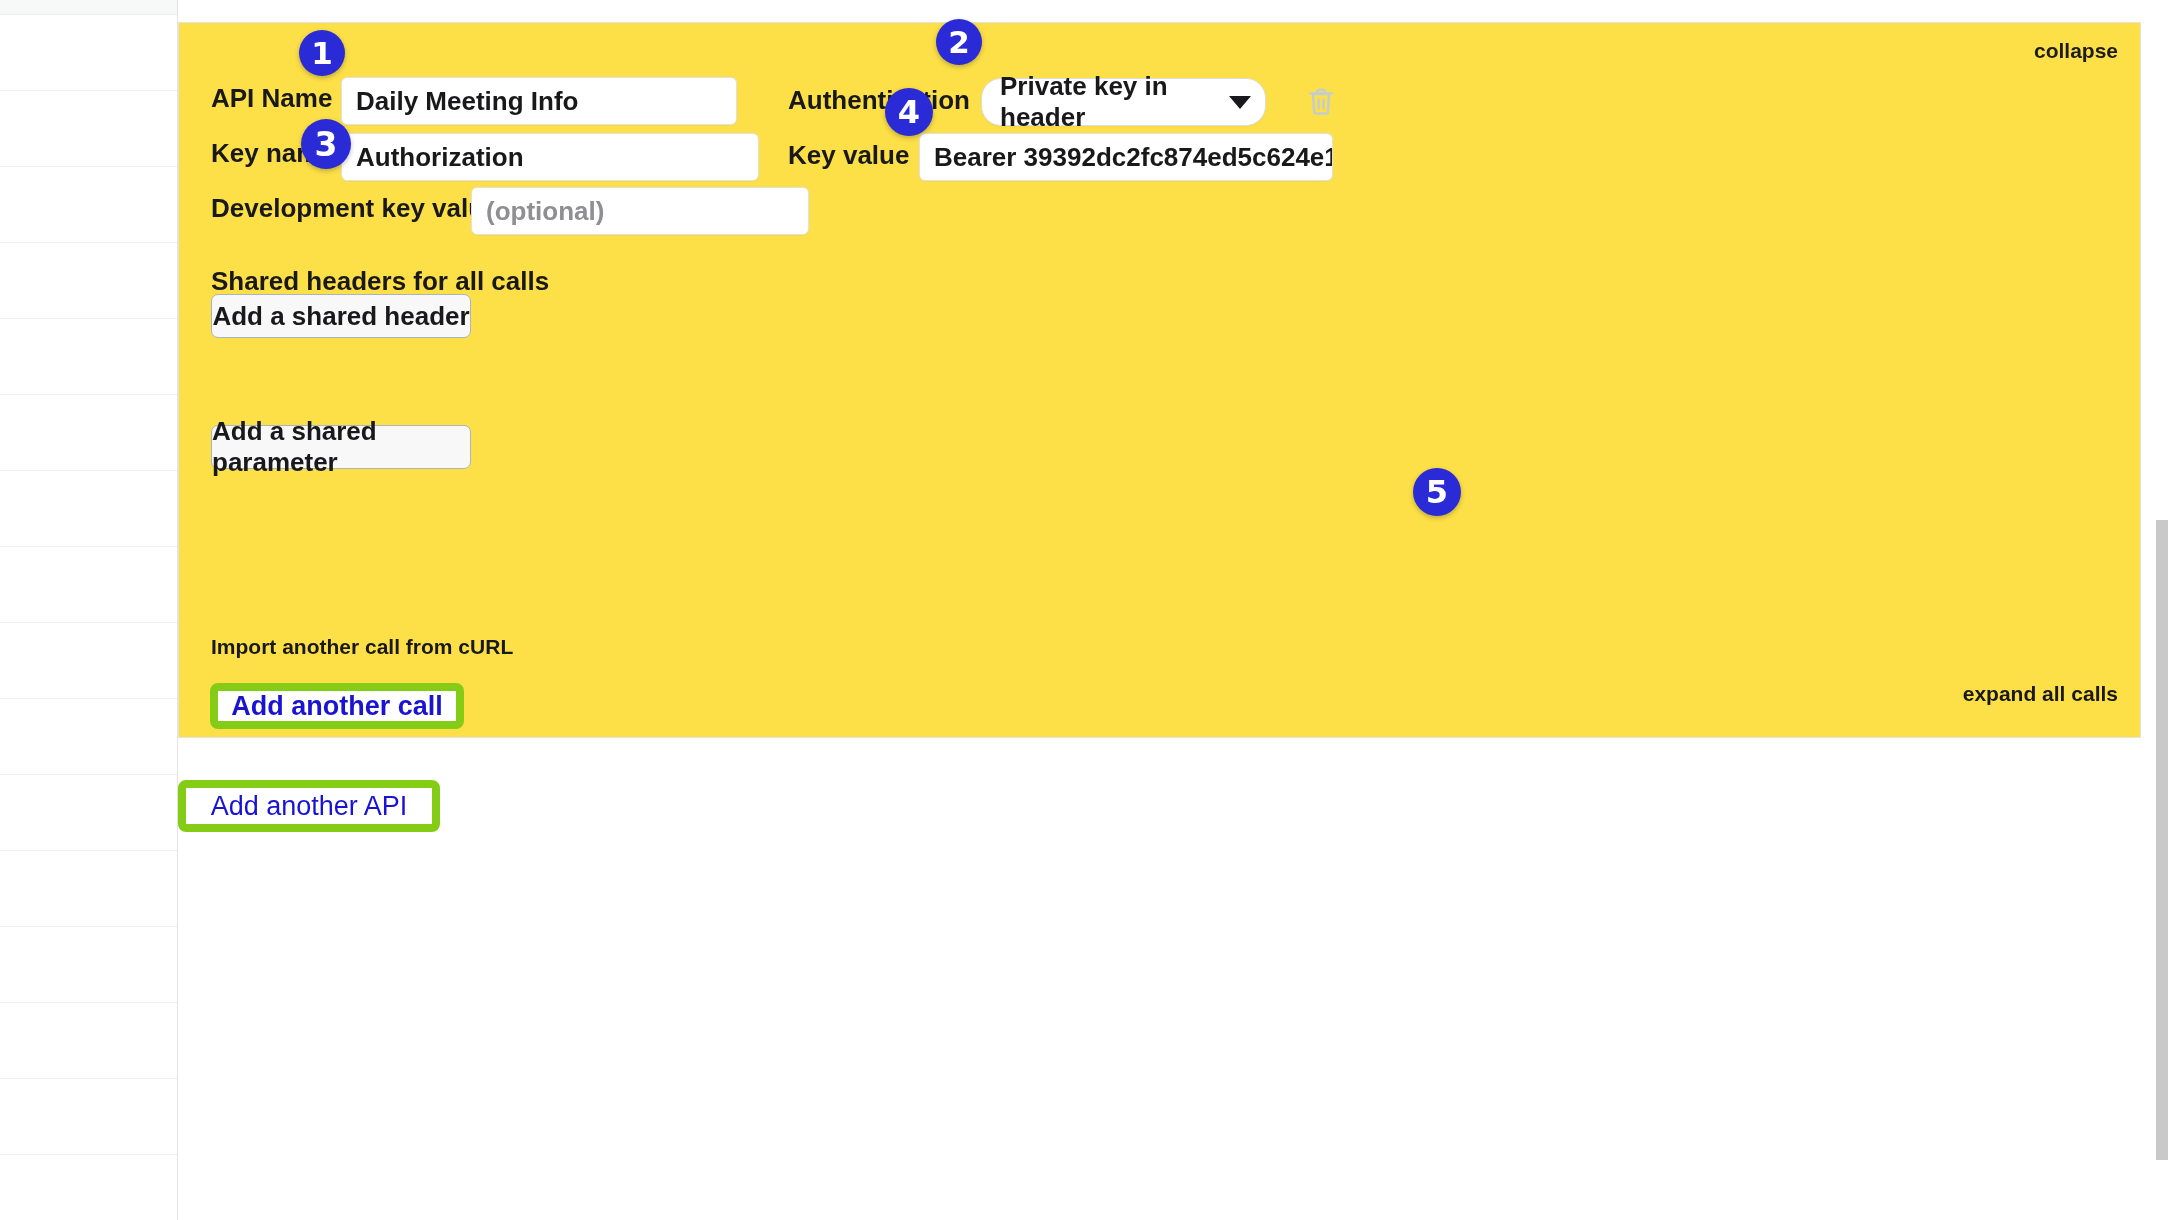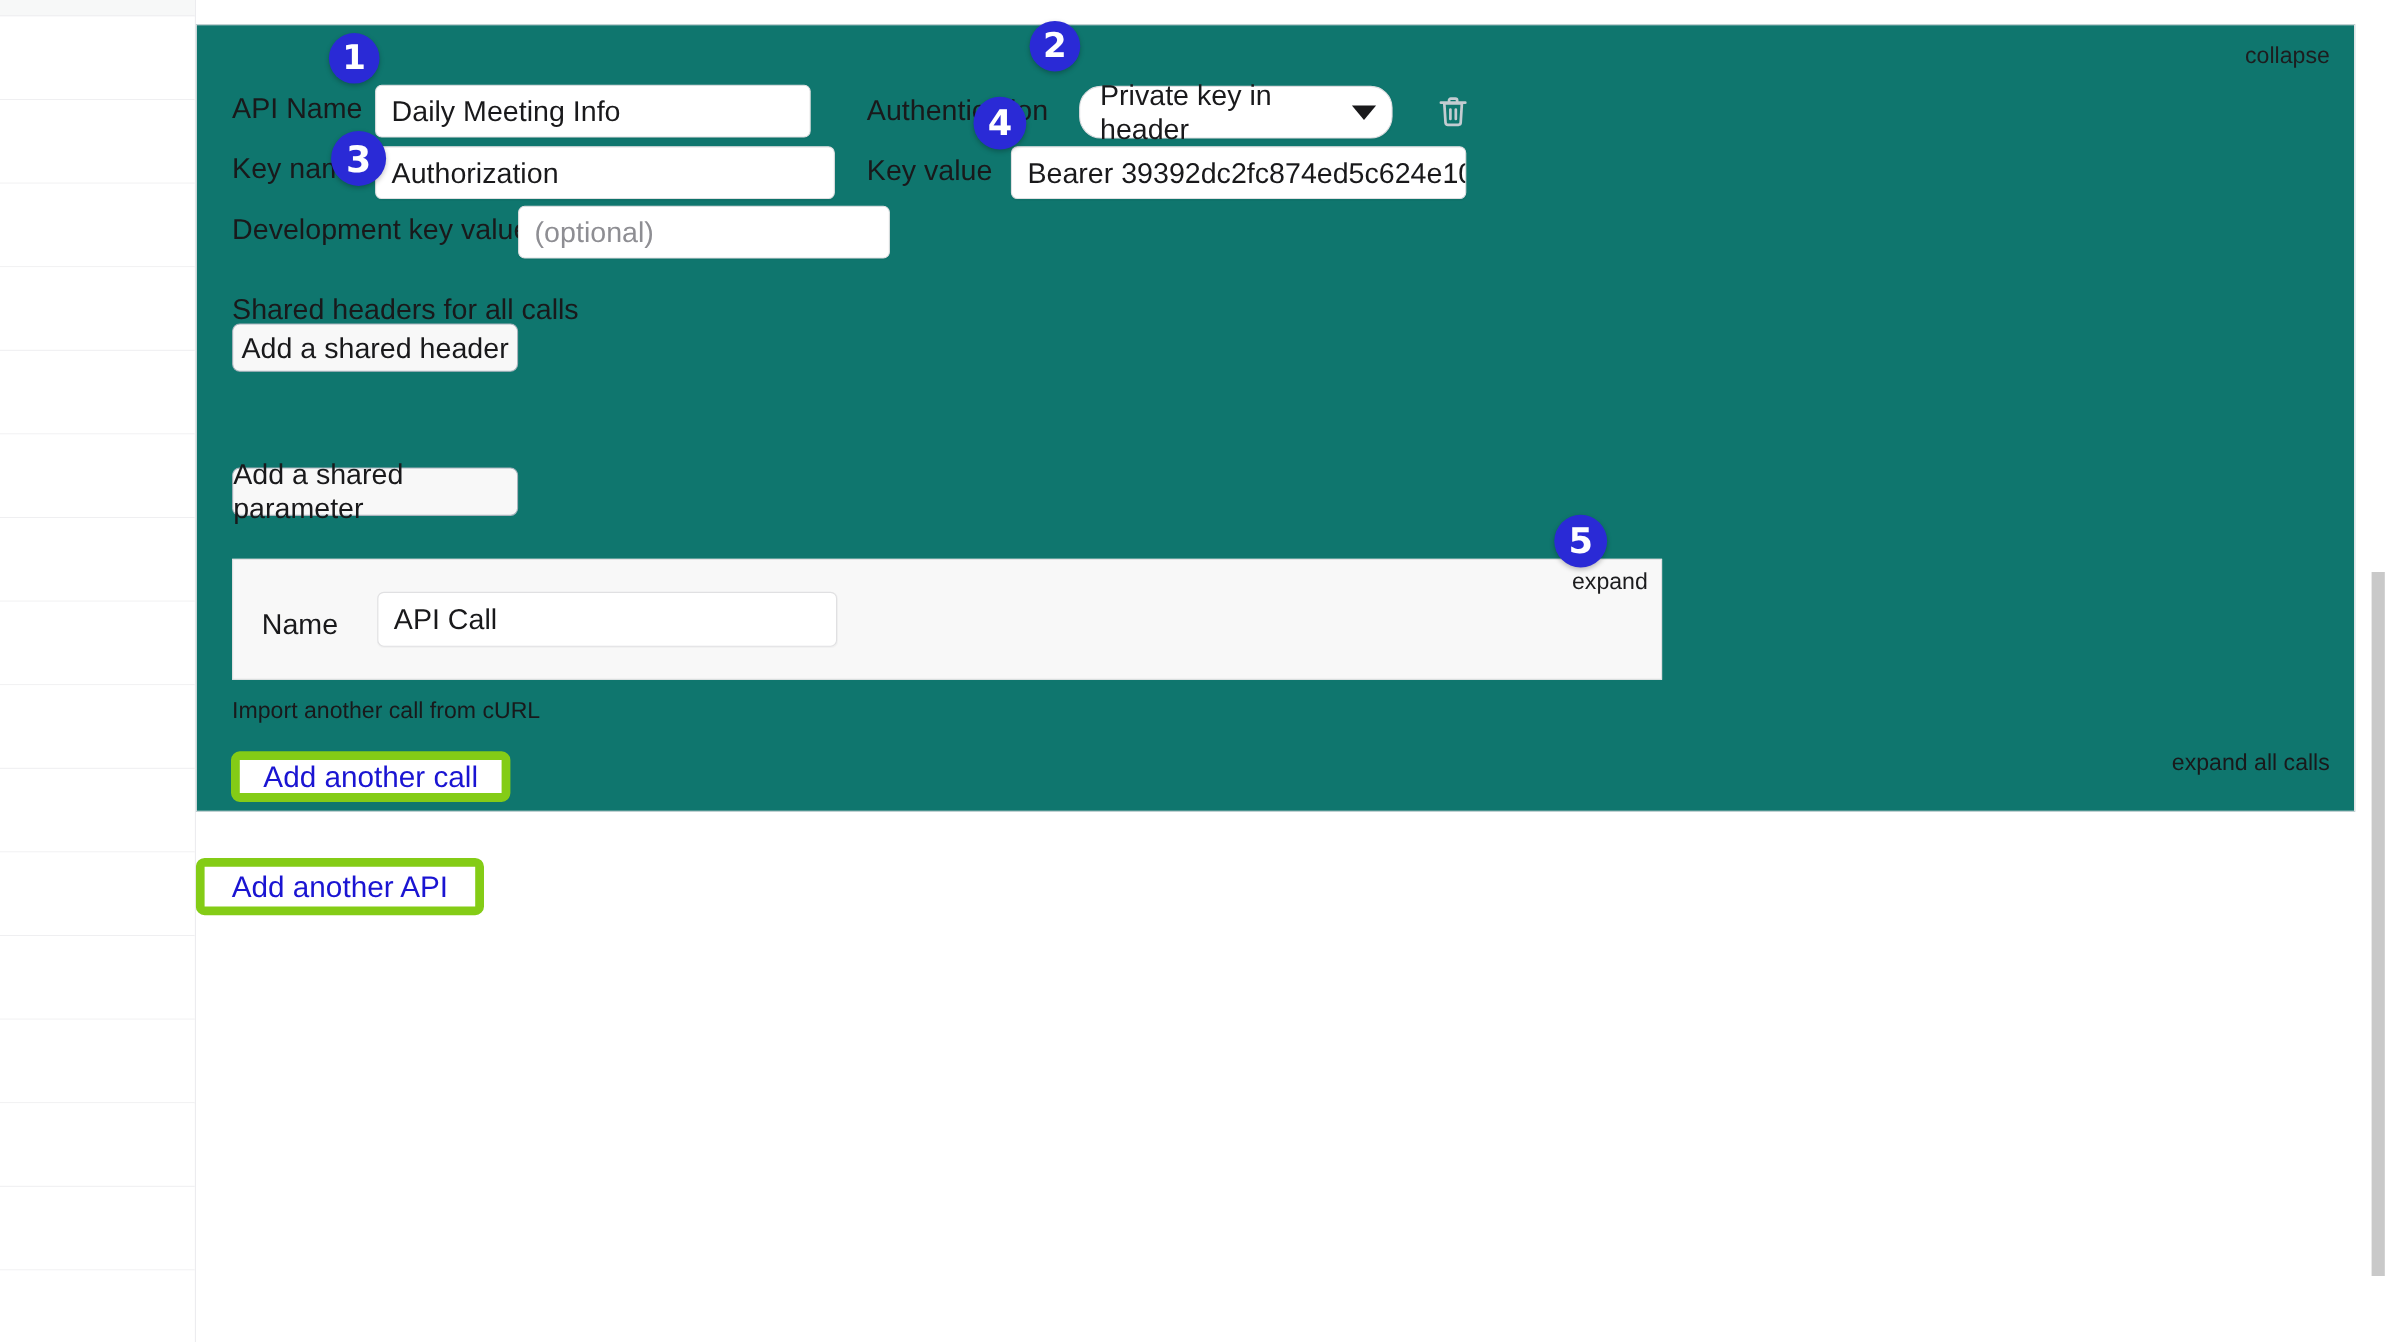--- a/index.html
+++ b/index.html
@@ -66,23 +66,24 @@
     border-radius: 0;
   }
 
   
   #api-card {
     position: absolute;
     left: 0px;
     top: 22px;
     width: 1963px;
     height: 716px;
-    background: #0f766e;
+    background: #fde047;
     border: 1px solid #e2e2e4;
     box-sizing: border-box;
+    font-weight: bold;
   }
 
   .collapse-link {
     position: absolute;
     right: 22px;
     top: 16px;
     font-size: 21px;
     color: #1d1d1f;
     cursor: pointer;
   }
@@ -343,25 +344,20 @@
     <div class="row" id="row-key-value-label">
       <span class="fld-label">Key value</span>
     </div>
     <div class="txtinput" id="key-value-input">Bearer 39392dc2fc874ed5c624e10827061a</div>
 
     <span class="section-title" id="shared-headers-title">Shared headers for all calls</span>
     <div class="ghost-btn" id="add-shared-header-btn">Add a shared header</div>
 
     <div class="ghost-btn" id="add-shared-param-btn">Add a shared parameter</div>
 
-    <div id="call-card">
-      <span class="expand-link">expand</span>
-      <span id="call-name-label">Name</span>
-      <div class="txtinput" id="call-name-input">API Call</div>
-    </div>
 
     <span id="import-curl-note">Import another call from cURL</span>
     <div class="primary-outline-btn" id="add-another-call-btn">Add another call</div>
     <span id="expand-all-calls">expand all calls</span>
   </div>
 
   <div class="primary-outline-btn" id="add-another-api-btn">Add another API</div>
 
   <div id="scrollbar-track">
     <div id="scrollbar-thumb"></div>

